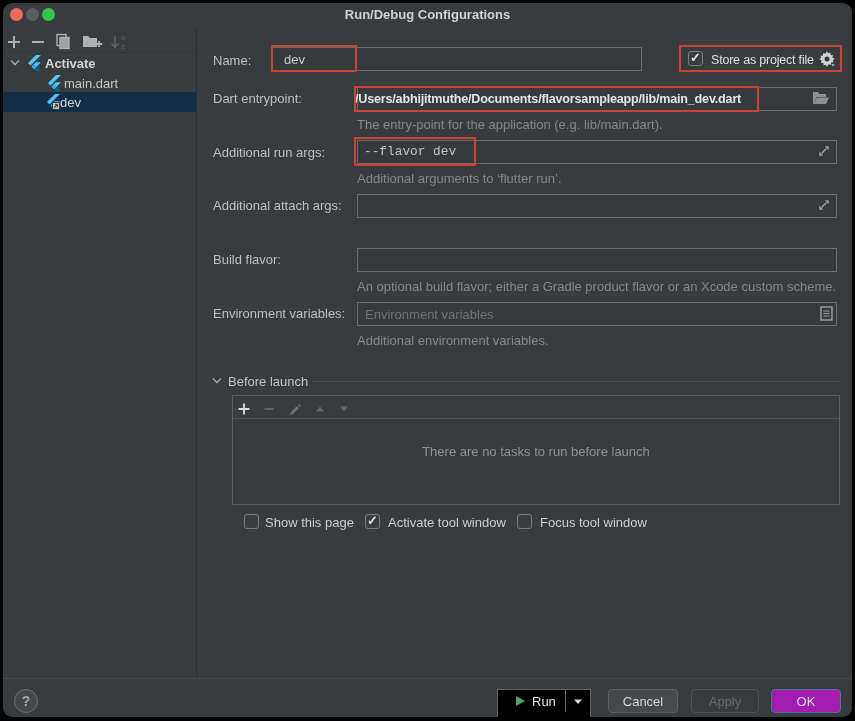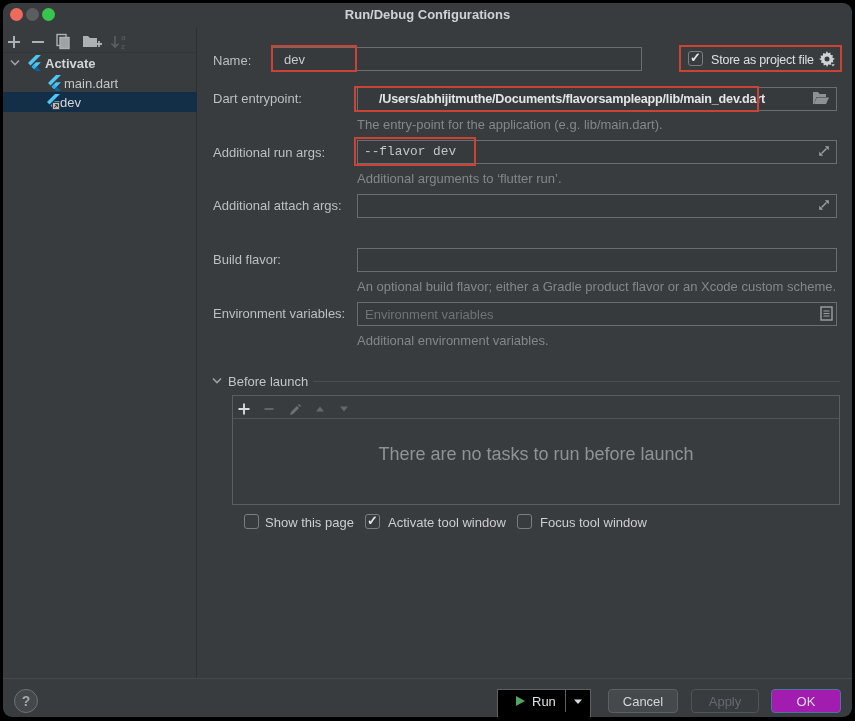--- a/index.html
+++ b/index.html
@@ -91,21 +91,21 @@
   <div class="abs" style="left:708px;top:50px;font-size:12.5px;letter-spacing:-0.2px;color:#dde0e2;">Store as project file</div>
   <svg class="abs" style="left:816px;top:48px;" width="16" height="16" viewBox="0 0 16 16">
       <path fill="#cfd2d4" d="M8 0l1 2.2 2.3-.7.3 2.4 2.4.3-.7 2.3L16 8l-2.2 1 .7 2.3-2.4.3-.3 2.4-2.3-.7L8 16l-1-2.2-2.3.7-.3-2.4-2.4-.3.7-2.3L0 8l2.2-1-.7-2.3 2.4-.3.3-2.4 2.3.7z"></path>
       <circle cx="8" cy="8" r="2.5" fill="#393c3e"></circle>
       <path fill="#cfd2d4" d="M12.2 13.2h3.6l-1.8 2.4z"></path>
     </svg>
   <div class="redbox" style="left:676px;top:42px;width:163px;height:27px;"></div>
 
   <div class="lbl" style="left:210px;top:88px;">Dart entrypoint:</div>
   <div class="field" style="left:354px;top:84px;width:480px;height:24px;"></div>
-  <div class="abs" style="left:376px;top:89px;font-size:12.6px;font-weight:bold;color:#e3e5e7;letter-spacing:-0.2px;">/Users/abhijitmuthe/Documents/flavorsampleapp/lib/main_dev.dart</div>
+  <div class="abs" style="left:352px;top:89px;font-size:12.6px;font-weight:bold;color:#e3e5e7;letter-spacing:-0.2px;">/Users/abhijitmuthe/Documents/flavorsampleapp/lib/main_dev.dart</div>
   <svg class="abs" style="left:809px;top:88px;" width="18" height="15" viewBox="0 0 18 15">
       <path fill="#8d9194" d="M1 1h5l1.5 2H14v3H4.5L2 13H1z"></path>
       <path fill="#8d9194" d="M4.8 6.5H17L14 13H2z"></path>
     </svg>
   <div class="redbox" style="left:351px;top:83px;width:405px;height:26px;"></div>
   <div class="help" style="left:354px;top:114px;">The entry-point for the application (e.g. lib/main.dart).</div>
 
   <div class="lbl" style="left:210px;top:142px;">Additional run args:</div>
   <div class="field" style="left:354px;top:137px;width:480px;height:24px;"></div>
   <div class="abs" style="left:361px;top:141px;font-size:12.8px;font-family:'Liberation Mono',monospace;color:#c2c4c6;">--flavor dev</div>
@@ -151,21 +151,21 @@
     <g stroke="#64686b" stroke-width="1.9" fill="none">
         <path d="M27.5 7h9"></path>
       </g>
     <g fill="#6c7377">
         <path d="M54 10l6-6 2 2-6 6-3 1z"></path>
         <path d="M61 3l1-1 2 2-1 1z"></path>
       </g>
     <path fill="#64686b" d="M79 9.5l4-5 4 5z"></path>
     <path fill="#64686b" d="M103 4.5l4 5 4-5z"></path>
   </svg>
-  <div class="abs" style="left:229px;top:441px;width:608px;text-align:center;font-size:18px;color:#8f9396;">There are no tasks to run before launch</div>
+  <div class="abs" style="left:229px;top:441px;width:608px;text-align:center;font-size:13px;color:#8f9396;">There are no tasks to run before launch</div>
 
   <div class="cb" style="left:241px;top:511px;"></div>
   <div class="cbtext" style="left:262px;top:512px;">Show this page</div>
   <div class="cb" style="left:362px;top:511px;"></div>
   <div class="check" style="left:364px;top:510px;">✓</div>
   <div class="cbtext" style="left:385px;top:512px;">Activate tool window</div>
   <div class="cb" style="left:514px;top:511px;"></div>
   <div class="cbtext" style="left:537px;top:512px;">Focus tool window</div>
 
   <div class="abs" style="left:0;top:675px;width:849px;height:1px;background:#454749;"></div>

